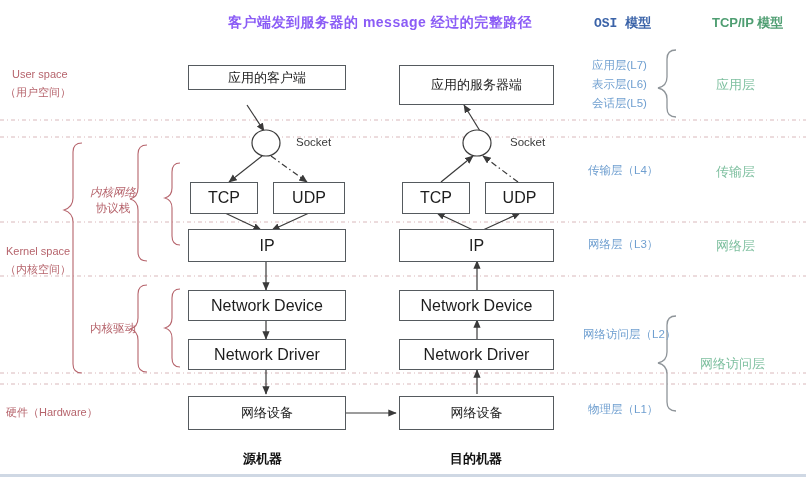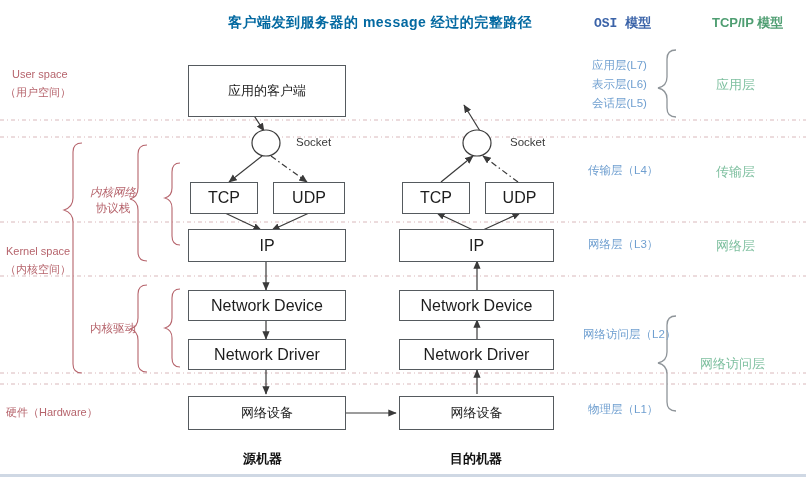--- a/index.html
+++ b/index.html
@@ -9,21 +9,21 @@
     font-family:"Liberation Sans","DejaVu Sans",sans-serif;
     overflow:hidden;
     position:relative;
   }
   #stage{position:absolute;left:0;top:0;width:806px;height:477px;}
   #svg-layer{position:absolute;left:0;top:0;width:806px;height:477px;}
 
   .txt{position:absolute;white-space:nowrap;}
 
   .title{
-    font-size:14px;color:#0369a1;font-weight:700;letter-spacing:.5px;
+    font-size:14px;color:#8b5cf6;font-weight:700;letter-spacing:.5px;
   }
   .col-head-osi{font-size:13px;color:#3b63a8;font-weight:700;}
   .col-head-tcp{font-size:13px;color:#4f9e72;font-weight:700;}
 
   .osi-lab{font-size:11.5px;color:#6f9fd0;}
   .tcp-lab{font-size:13px;color:#7fc0a0;}
 
   .left-lab{font-size:11px;color:#b6646c;}
   .kern-lab{font-size:11.5px;color:#b6646c;line-height:15px;text-align:center;}
 
@@ -134,36 +134,37 @@
   <div class="txt osi-lab" style="left:588px;top:163px;">传输层（L4）</div>
   <div class="txt osi-lab" style="left:588px;top:237px;">网络层（L3）</div>
   <div class="txt osi-lab" style="left:583px;top:327px;">网络访问层（L2）</div>
   <div class="txt osi-lab" style="left:588px;top:402px;">物理层（L1）</div>
 
   <div class="txt tcp-lab" style="left:716px;top:76px;">应用层</div>
   <div class="txt tcp-lab" style="left:716px;top:163px;">传输层</div>
   <div class="txt tcp-lab" style="left:716px;top:237px;">网络层</div>
   <div class="txt tcp-lab" style="left:700px;top:355px;">网络访问层</div>
 
-  <div class="box cn" style="left:188px;top:65px;width:158px;height:52px;">应用的客户端</div>
+  <div class="box cn" style="left:188px;top:65px;width:158px;height:25px;">应用的客户端</div>
 
   <div class="txt socket-lab" style="left:296px;top:136px;">Socket</div>
 
   <div class="box" style="left:190px;top:182px;width:68px;height:32px;">TCP</div>
   <div class="box" style="left:273px;top:182px;width:72px;height:32px;">UDP</div>
 
   <div class="box" style="left:188px;top:229px;width:158px;height:33px;">IP</div>
 
   <div class="box" style="left:188px;top:290px;width:158px;height:31px;">Network Device</div>
   <div class="box" style="left:188px;top:339px;width:158px;height:31px;">Network Driver</div>
 
   <div class="box cn" style="left:188px;top:396px;width:158px;height:34px;">网络设备</div>
 
   <div class="txt machine-lab" style="left:243px;top:450px;">源机器</div>
 
+  <div class="box cn" style="left:399px;top:65px;width:155px;height:40px;">应用的服务器端</div>
 
   <div class="txt socket-lab" style="left:510px;top:136px;">Socket</div>
 
   <div class="box" style="left:402px;top:182px;width:68px;height:32px;">TCP</div>
   <div class="box" style="left:485px;top:182px;width:69px;height:32px;">UDP</div>
 
   <div class="box" style="left:399px;top:229px;width:155px;height:33px;">IP</div>
 
   <div class="box" style="left:399px;top:290px;width:155px;height:31px;">Network Device</div>
   <div class="box" style="left:399px;top:339px;width:155px;height:31px;">Network Driver</div>

